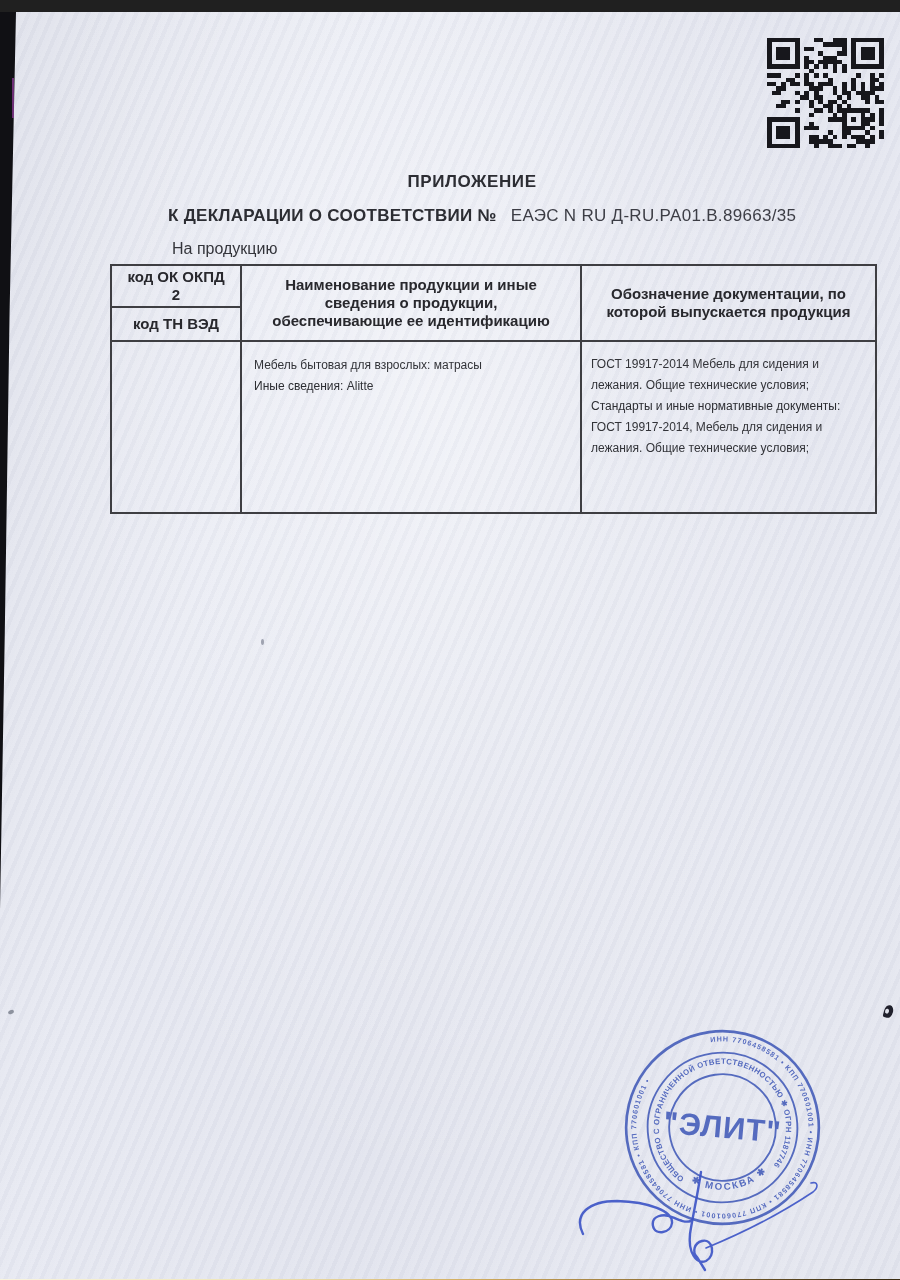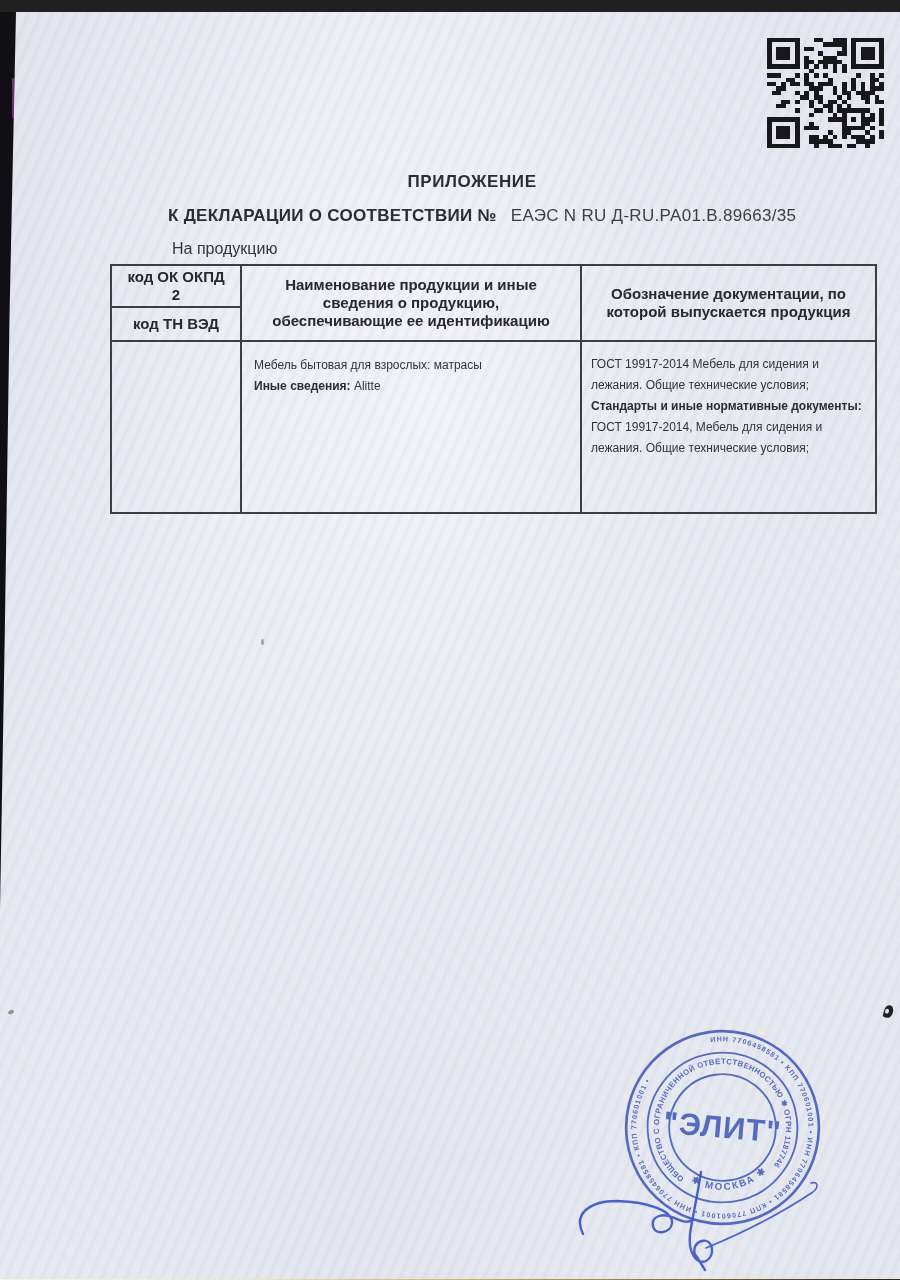--- a/index.html
+++ b/index.html
@@ -32,21 +32,21 @@
   .decl-label{font-size:17px;font-weight:bold;letter-spacing:.3px;color:#2c2d33;}
   .decl-number{font-size:17px;color:#3c3d45;letter-spacing:.3px;}
   .product-line{position:absolute;left:172px;top:228px;width:600px;text-align:left;font-size:16px;color:#34353b;}
   
   table.product-table{position:absolute;left:110px;top:252px;width:765px;border-collapse:collapse;table-layout:fixed;}
   .product-table td{border:2px solid #3e3e42;}
   .product-table td.hdr{font-size:15px;font-weight:bold;color:#28282d;text-align:center;vertical-align:middle;line-height:18px;padding:2px 12px;}
   .product-table td.body{vertical-align:top;font-size:12px;line-height:21px;color:#323338;}
   td.cell-product{padding:13px 28px 0 12px;}
   td.cell-docs{padding:12px 11px 0 9px;border-radius:22px;}
-  .b{font-weight:bold;color:#2c2d32;}
+  .b{font-weight:normal;color:#2c2d32;}
   
   .stamp{position:absolute;left:620px;top:1013px;width:205px;height:205px;z-index:2;}
   .signature{position:absolute;left:575px;top:1158px;width:330px;height:112px;z-index:3;}
   
   .page-number{position:absolute;left:785px;top:1286px;font-family:"Liberation Serif", serif;
     font-size:17px;color:#42424b;letter-spacing:1px;z-index:1;}
   
   .speck-right{position:absolute;left:884px;top:993px;width:9px;height:13px;background:#20202c;
     border-radius:60% 55% 60% 20%;transform:rotate(14deg);}
   .speck-right::after{content:"";position:absolute;left:1px;top:4px;width:4px;height:5px;background:#dfe1ea;border-radius:50%;}
@@ -365,21 +365,21 @@
     <colgroup>
         <col style="width:130px">
         <col style="width:340px">
         <col style="width:295px">
       </colgroup>
     <tbody>
         <tr>
       <td class="hdr" style="height:35px">код ОК ОКПД 2</td>
       <td class="hdr" rowspan="2">
         <div>Наименование продукции и иные</div>
-        <div>сведения о продукцию,</div>
+        <div>сведения о продукции,</div>
         <div>обеспечивающие ее идентификацию</div>
       </td>
       <td class="hdr" rowspan="2">
         <div>Обозначение документации, по</div>
         <div>которой выпускается продукция</div>
       </td>
     </tr>
     <tr>
       <td class="hdr" style="height:28px">код ТН ВЭД</td>
     </tr>

